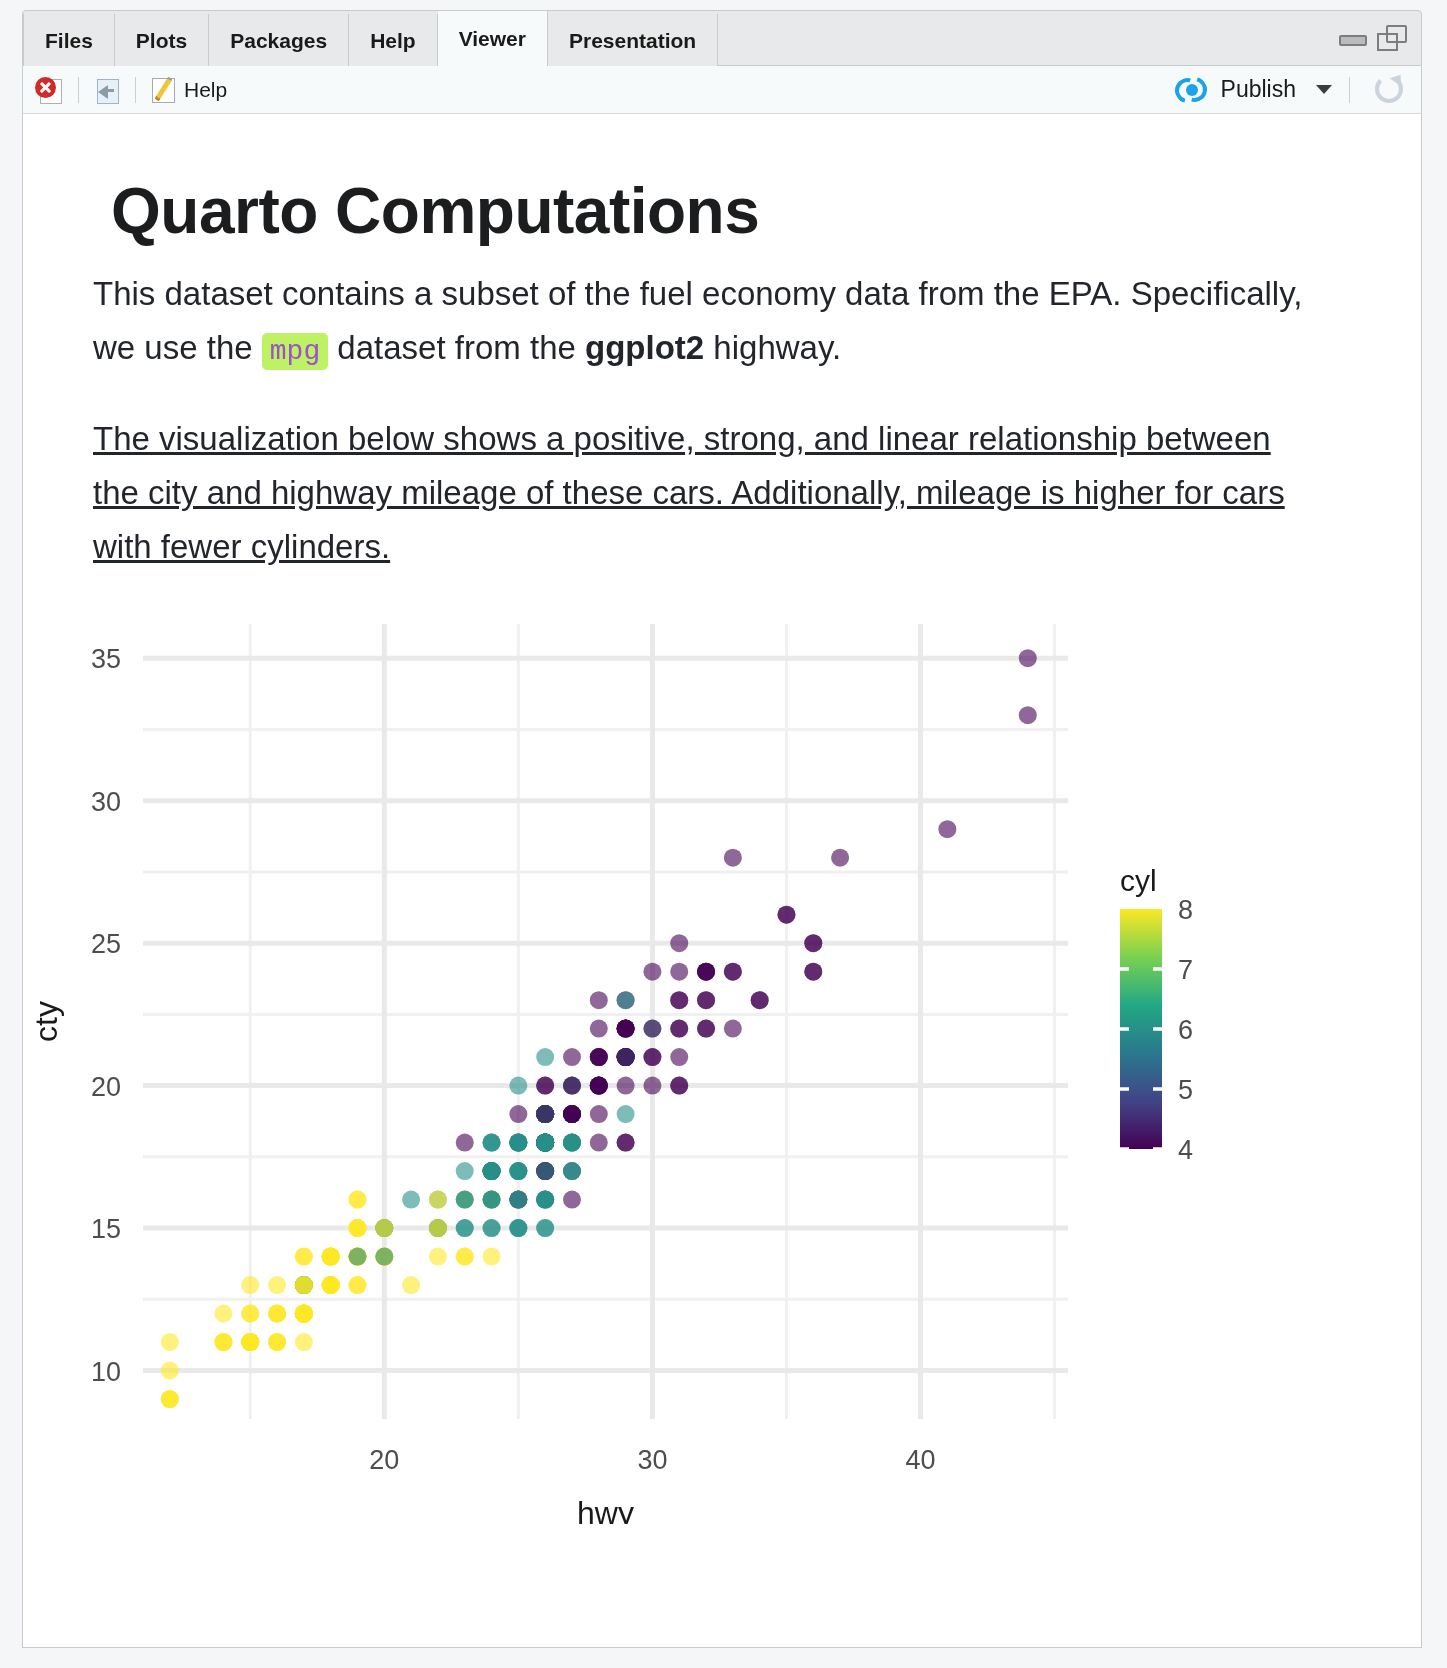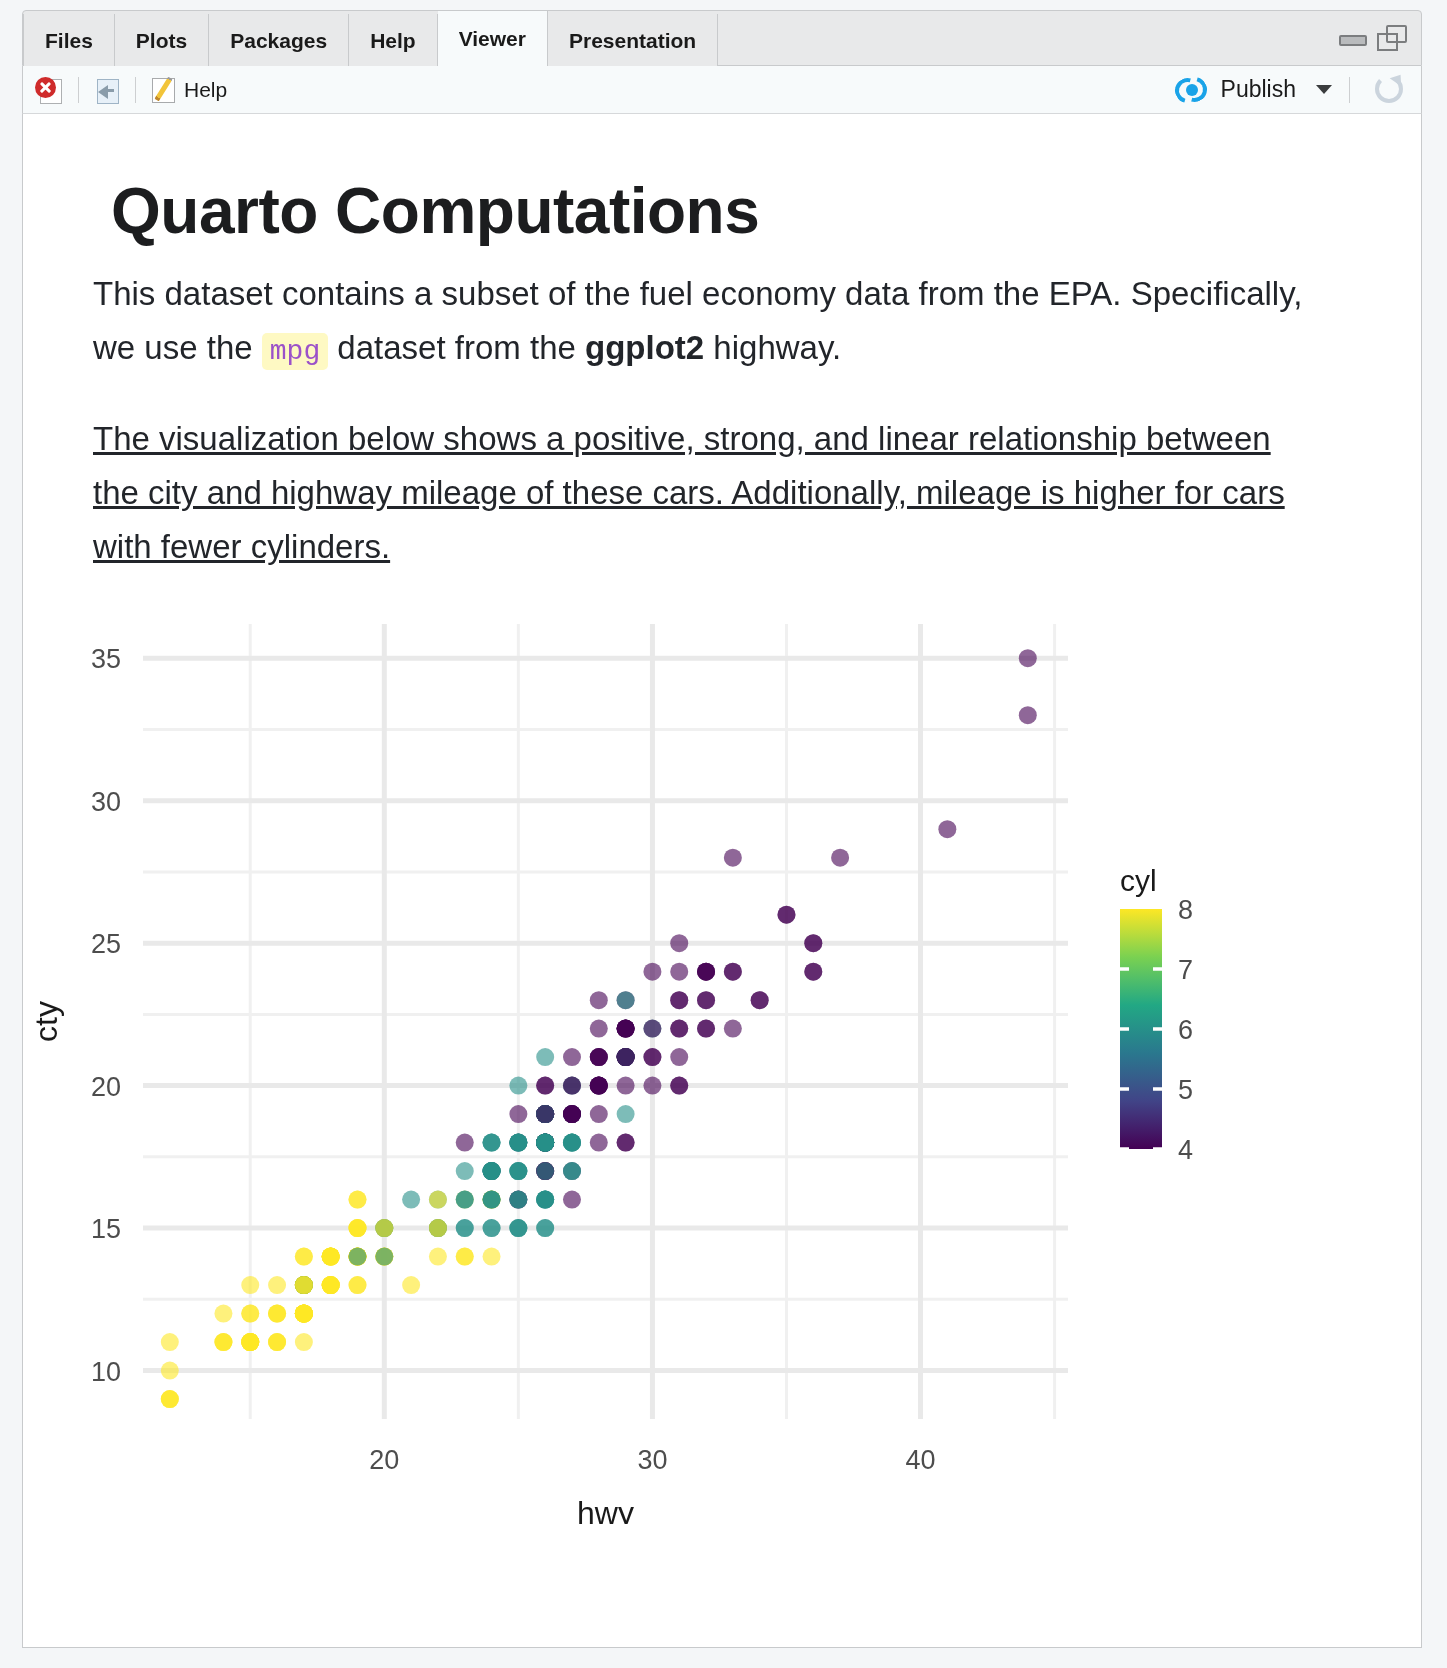--- a/index.html
+++ b/index.html
@@ -99,21 +99,21 @@
   p.para{
     margin:0; position:absolute; left:70px;
     width:1215px;
     font-size:33px; line-height:54px; color:#22252a;
   }
   p.p1{top:153px;}
   p.p2{top:298px;text-decoration:underline;}
   code.inline{
     font-family:"Liberation Mono", monospace;
     font-size:28px; color:#9b51c9;
-    background:#fef9c3; border-radius:5px;
+    background:#bef264; border-radius:5px;
     padding:3px 8px;
   }
   b.strong{font-weight:bold;}
   
   .plot{position:absolute;left:0;top:490px;width:1340px;height:920px;}
   svg{display:block;}
 </style>
 </head>
 <body>
 

